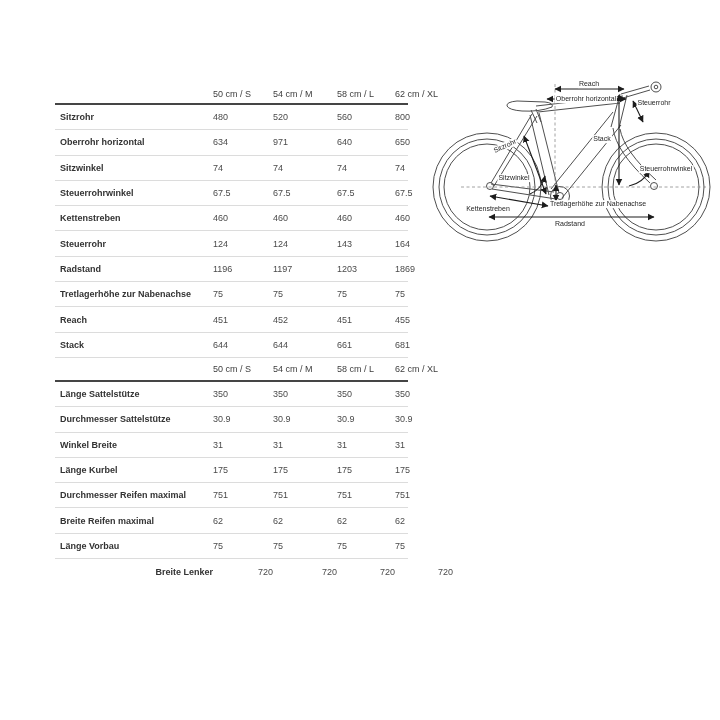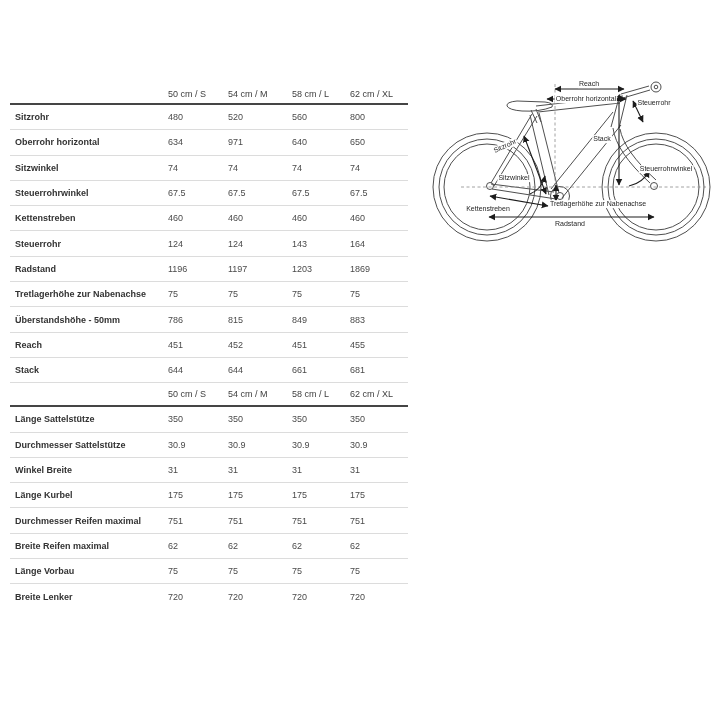--- a/index.html
+++ b/index.html
@@ -3,25 +3,25 @@
 <meta charset="utf-8">
 <style>
   * { margin:0; padding:0; box-sizing:border-box; }
   html,body { width:720px; height:720px; background:#ffffff;
     font-family:"Liberation Sans", sans-serif; overflow:hidden; }
   body { position:relative; }
 
   
   .spec-table { position:absolute; left:10px; top:84px; width:398px; }
   .t-header, .t-row { display:grid; grid-template-columns:158px 60px 64px 58px 58px;
-    align-items:center; }
+    align-items:center;margin-left:45px; }
   .t-header { height:21px; border-bottom:2px solid #454545; }
   .t-header .cell { font-size:9px; color:#3d3d3d; }
   .t-row { height:25.3px; border-bottom:1px solid #dcdcdc; }
-  .t-section:last-child .t-row:last-child { border-bottom:none; }
+  .t-section:last-child .t-row:last-child { border-bottom:none;text-align:right; }
   .t-header.second { height:24px; }
   .cell.label { padding-left:5px; font-weight:bold; font-size:9px; color:#333333; }
   .cell.val { font-size:9px; color:#4a4a4a; }
 
   
   .diagram { position:absolute; left:425px; top:56px; width:295px; height:200px; }
   .diagram svg { position:absolute; left:0; top:0; }
   .dlabel { position:absolute; transform:translate(-50%,-50%); font-size:7px;
     line-height:1.1; color:#1f1f1f; background:#ffffff; padding:0 1px;
     white-space:nowrap; }
@@ -93,27 +93,20 @@
     <span class="cell val">1197</span>
     <span class="cell val">1203</span>
     <span class="cell val">1869</span>
   </div>
       <div class="t-row">
     <span class="cell label">Tretlagerhöhe zur Nabenachse</span>
     <span class="cell val">75</span>
     <span class="cell val">75</span>
     <span class="cell val">75</span>
     <span class="cell val">75</span>
-  </div>
-      <div class="t-row">
-    <span class="cell label">Überstandshöhe - 50mm</span>
-    <span class="cell val">786</span>
-    <span class="cell val">815</span>
-    <span class="cell val">849</span>
-    <span class="cell val">883</span>
   </div>
       <div class="t-row">
     <span class="cell label">Reach</span>
     <span class="cell val">451</span>
     <span class="cell val">452</span>
     <span class="cell val">451</span>
     <span class="cell val">455</span>
   </div>
       <div class="t-row">
     <span class="cell label">Stack</span>

